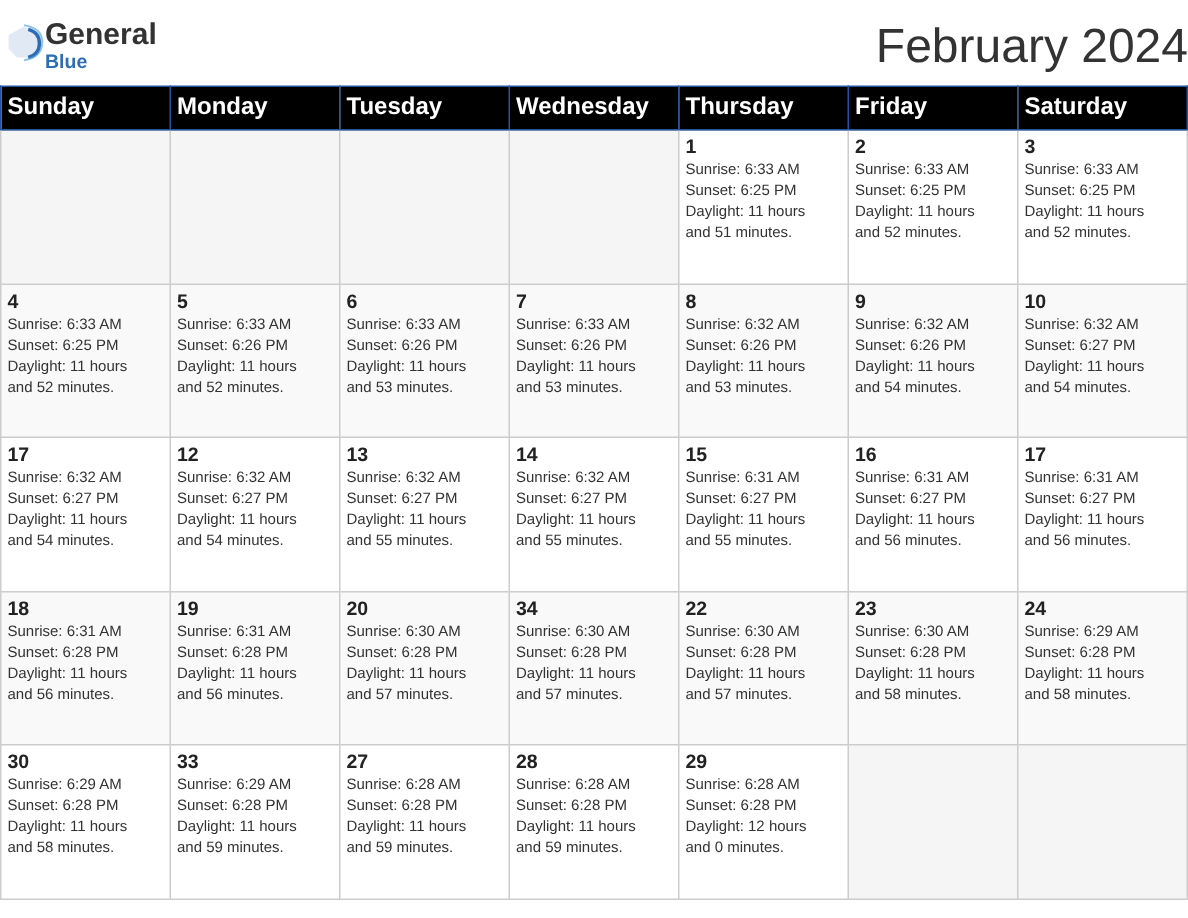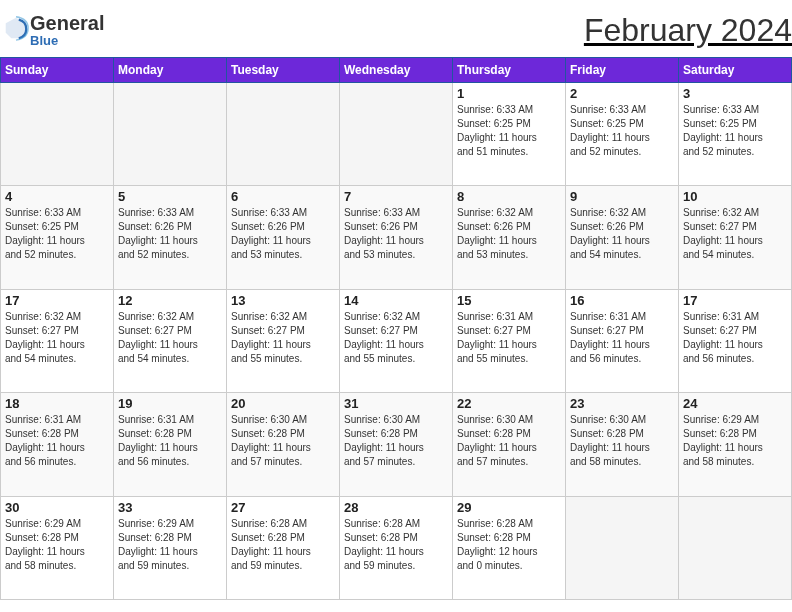--- a/index.html
+++ b/index.html
@@ -27,42 +27,41 @@
       display: flex;
       align-items: center;
     }
     .logo-icon {
       width: 28px;
       height: 28px;
       margin-left: 2px;
     }
     .title-block {
       text-align: right;
-      text-decoration: underline;
     }
     .month-title {
       font-size: 32px;
       font-weight: normal;
       color: #333;
     }
     .location {
       font-size: 14px;
       color: #555;
     }
     .calendar {
       flex: 1;
       border: 1px solid #ccc;
       border-collapse: collapse;
       width: 100%;
       table-layout: fixed;
     }
     .calendar th {
-      background: #6d28d9;
+      background: #000000;
       color: #fff;
-      font-size: 12px;
+      font-size: 16px;
       font-weight: bold;
       padding: 5px 4px;
       text-align: left;
       border: 1px solid #2255a0;
     }
     .calendar td {
       border: 1px solid #ccc;
       vertical-align: top;
       padding: 3px 4px;
       font-size: 10px;
@@ -273,21 +272,21 @@
 and 56 minutes.</div>
           </td>
           <td>
             <span class="day-num">20</span>
             <div class="day-info" style="white-space: pre-line;">Sunrise: 6:30 AM
 Sunset: 6:28 PM
 Daylight: 11 hours
 and 57 minutes.</div>
           </td>
           <td>
-            <span class="day-num">31</span>
+            <span class="day-num">34</span>
             <div class="day-info" style="white-space: pre-line;">Sunrise: 6:30 AM
 Sunset: 6:28 PM
 Daylight: 11 hours
 and 57 minutes.</div>
           </td>
           <td>
             <span class="day-num">22</span>
             <div class="day-info" style="white-space: pre-line;">Sunrise: 6:30 AM
 Sunset: 6:28 PM
 Daylight: 11 hours

